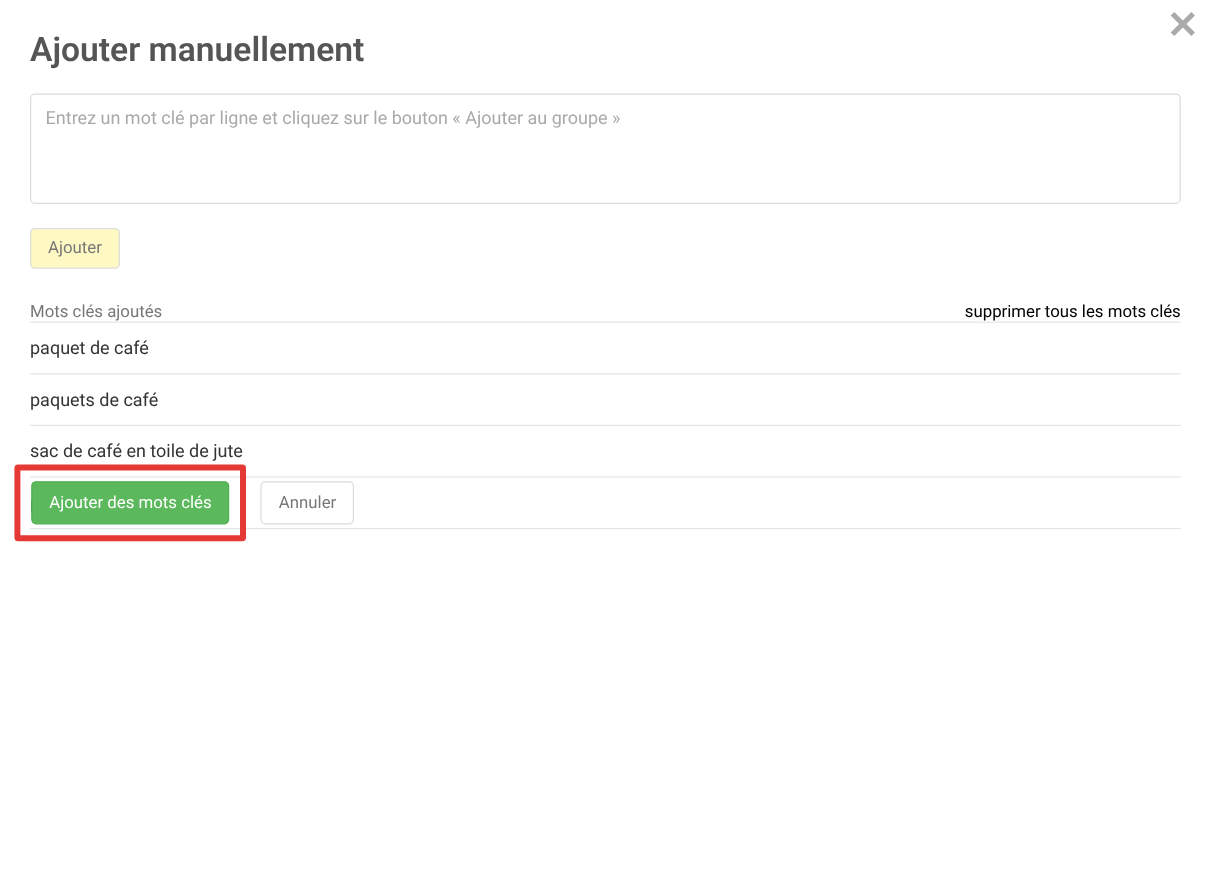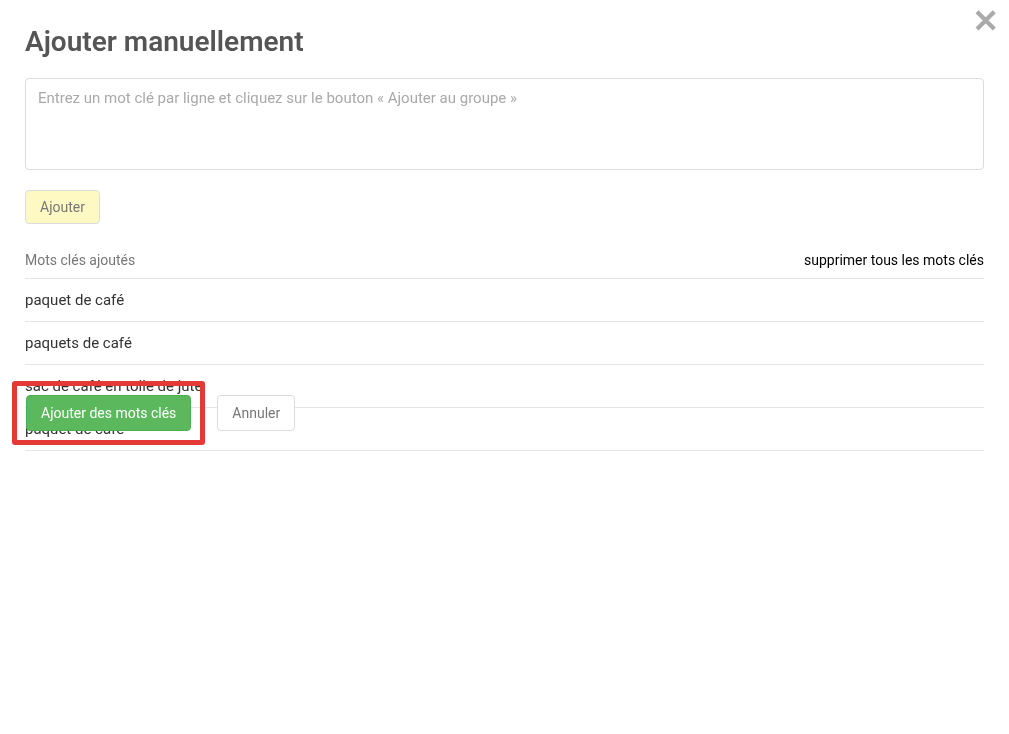--- a/index.html
+++ b/index.html
@@ -62,21 +62,20 @@
       font-size: 14px;
       color: #777;
       cursor: pointer;
       font-family: inherit;
     }
     .keywords-header {
       display: flex;
       justify-content: space-between;
       align-items: center;
       margin-top: 28px;
-      padding-bottom: 10px;
       border-bottom: 1px solid #e5e5e5;
     }
     .keywords-header-label {
       font-size: 14px;
       color: #777;
     }
     .delete-all-link {
       font-size: 14px;
       color: #000000;
       cursor: pointer;
@@ -87,21 +86,21 @@
       list-style: none;
     }
     .keyword-item {
       padding: 12px 0;
       border-bottom: 1px solid #e5e5e5;
       font-size: 15px;
       color: #333;
     }
     .footer {
       position: absolute;
-      bottom: 26px;
+      bottom: 10px;
       left: 12px;
       display: flex;
       align-items: center;
       gap: 12px;
     }
     .highlight-box {
       border: 5px solid #e53935;
       border-radius: 3px;
       padding: 9px;
       display: inline-block;

